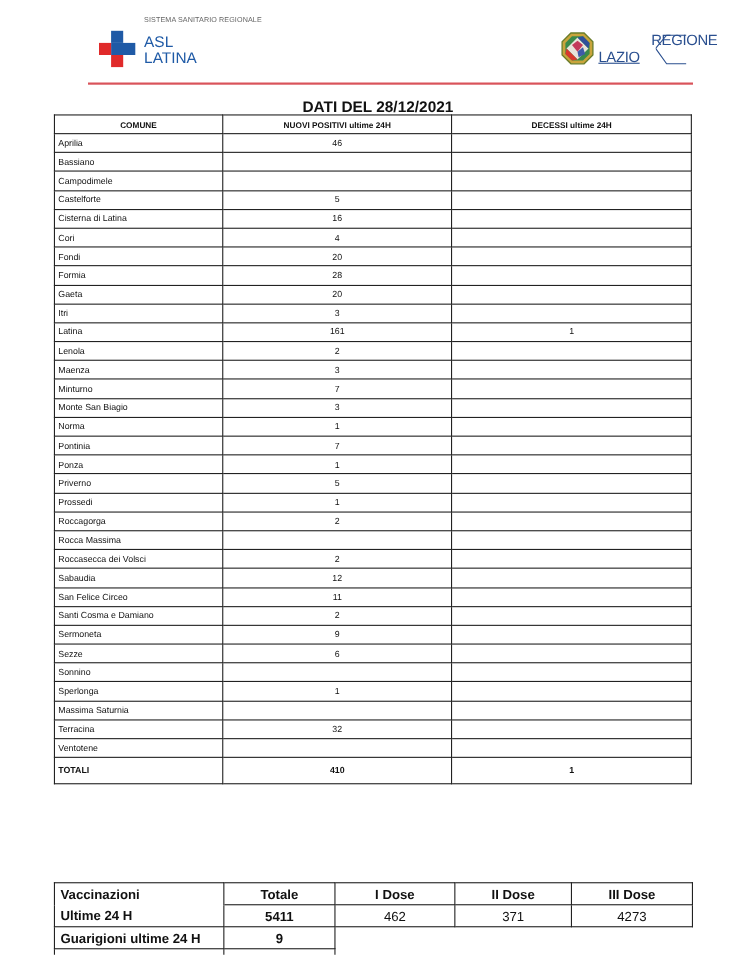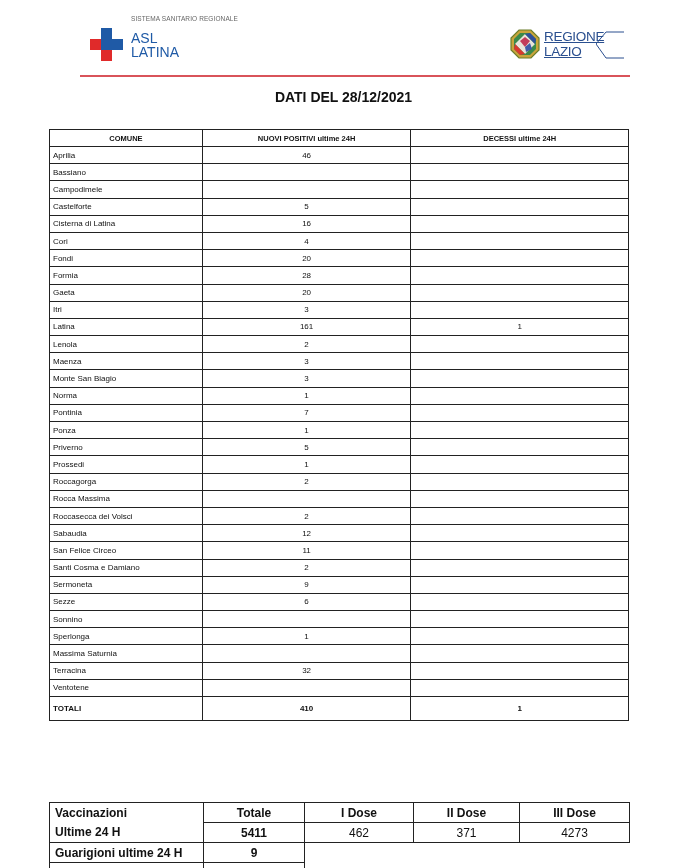--- a/index.html
+++ b/index.html
@@ -17,33 +17,33 @@
     .asl-name {
       position: absolute; left: 131px; top: 31px; font-size: 14px; line-height: 14px;
       color: #1f5aa6;
     }
     .lazio-emblem { position: absolute; left: 510px; top: 29px; width: 30px; height: 30px; }
     .lazio-name {
       position: absolute; left: 544px; top: 29px; font-size: 13.5px; line-height: 15px;
       color: #2a4f8f; letter-spacing: -0.3px;
     }
     .lazio-name span { display: block; }
-    .lazio-line1 { text-decoration: underline; text-decoration-color: #2a4f8f; }
+    .lazio-line1 { text-decoration-color: #2a4f8f; margin-left: 48px; }
     .lazio-line2 { text-decoration: underline; text-decoration-color: #2a4f8f; }
     .lazio-deco { position: absolute; left: 596px; top: 28px; width: 28px; height: 34px; }
     .header-rule {
       position: absolute; left: 80px; top: 75px; width: 550px; height: 2px; background: #d9535a;
     }
     .doc-title {
       position: absolute; left: 0; width: 687px; top: 89px; text-align: center;
       font-size: 14px; font-weight: bold; color: #111;
     }
     table { border-collapse: collapse; }
     .main-table {
-      position: absolute; left: 49px; top: 129px; width: 580px;
+      position: absolute; left: 49px; top: 104px; width: 580px;
       font-size: 8px;
     }
     .main-table th, .main-table td {
       border: 1px solid #222; height: 17.2px; padding: 0 3px; box-sizing: border-box;
     }
     .main-table th { font-weight: bold; text-align: center; font-size: 7.5px; height: 17px; }
     .main-table col.c1 { width: 153px; }
     .main-table col.c2 { width: 209px; }
     .main-table col.c3 { width: 218px; }
     .main-table td.num { text-align: center; }
@@ -176,20 +176,25 @@
         <td class="num">1</td>
       </tr>
       <tr>
         <td>Lenola</td>
         <td class="num">2</td>
         <td class="num"></td>
       </tr>
       <tr>
         <td>Maenza</td>
         <td class="num">3</td>
+        <td class="num"></td>
+      </tr>
+      <tr>
+        <td>Minturno</td>
+        <td class="num">7</td>
         <td class="num"></td>
       </tr>
       <tr>
         <td>Monte San Biagio</td>
         <td class="num">3</td>
         <td class="num"></td>
       </tr>
       <tr>
         <td>Norma</td>
         <td class="num">1</td>

